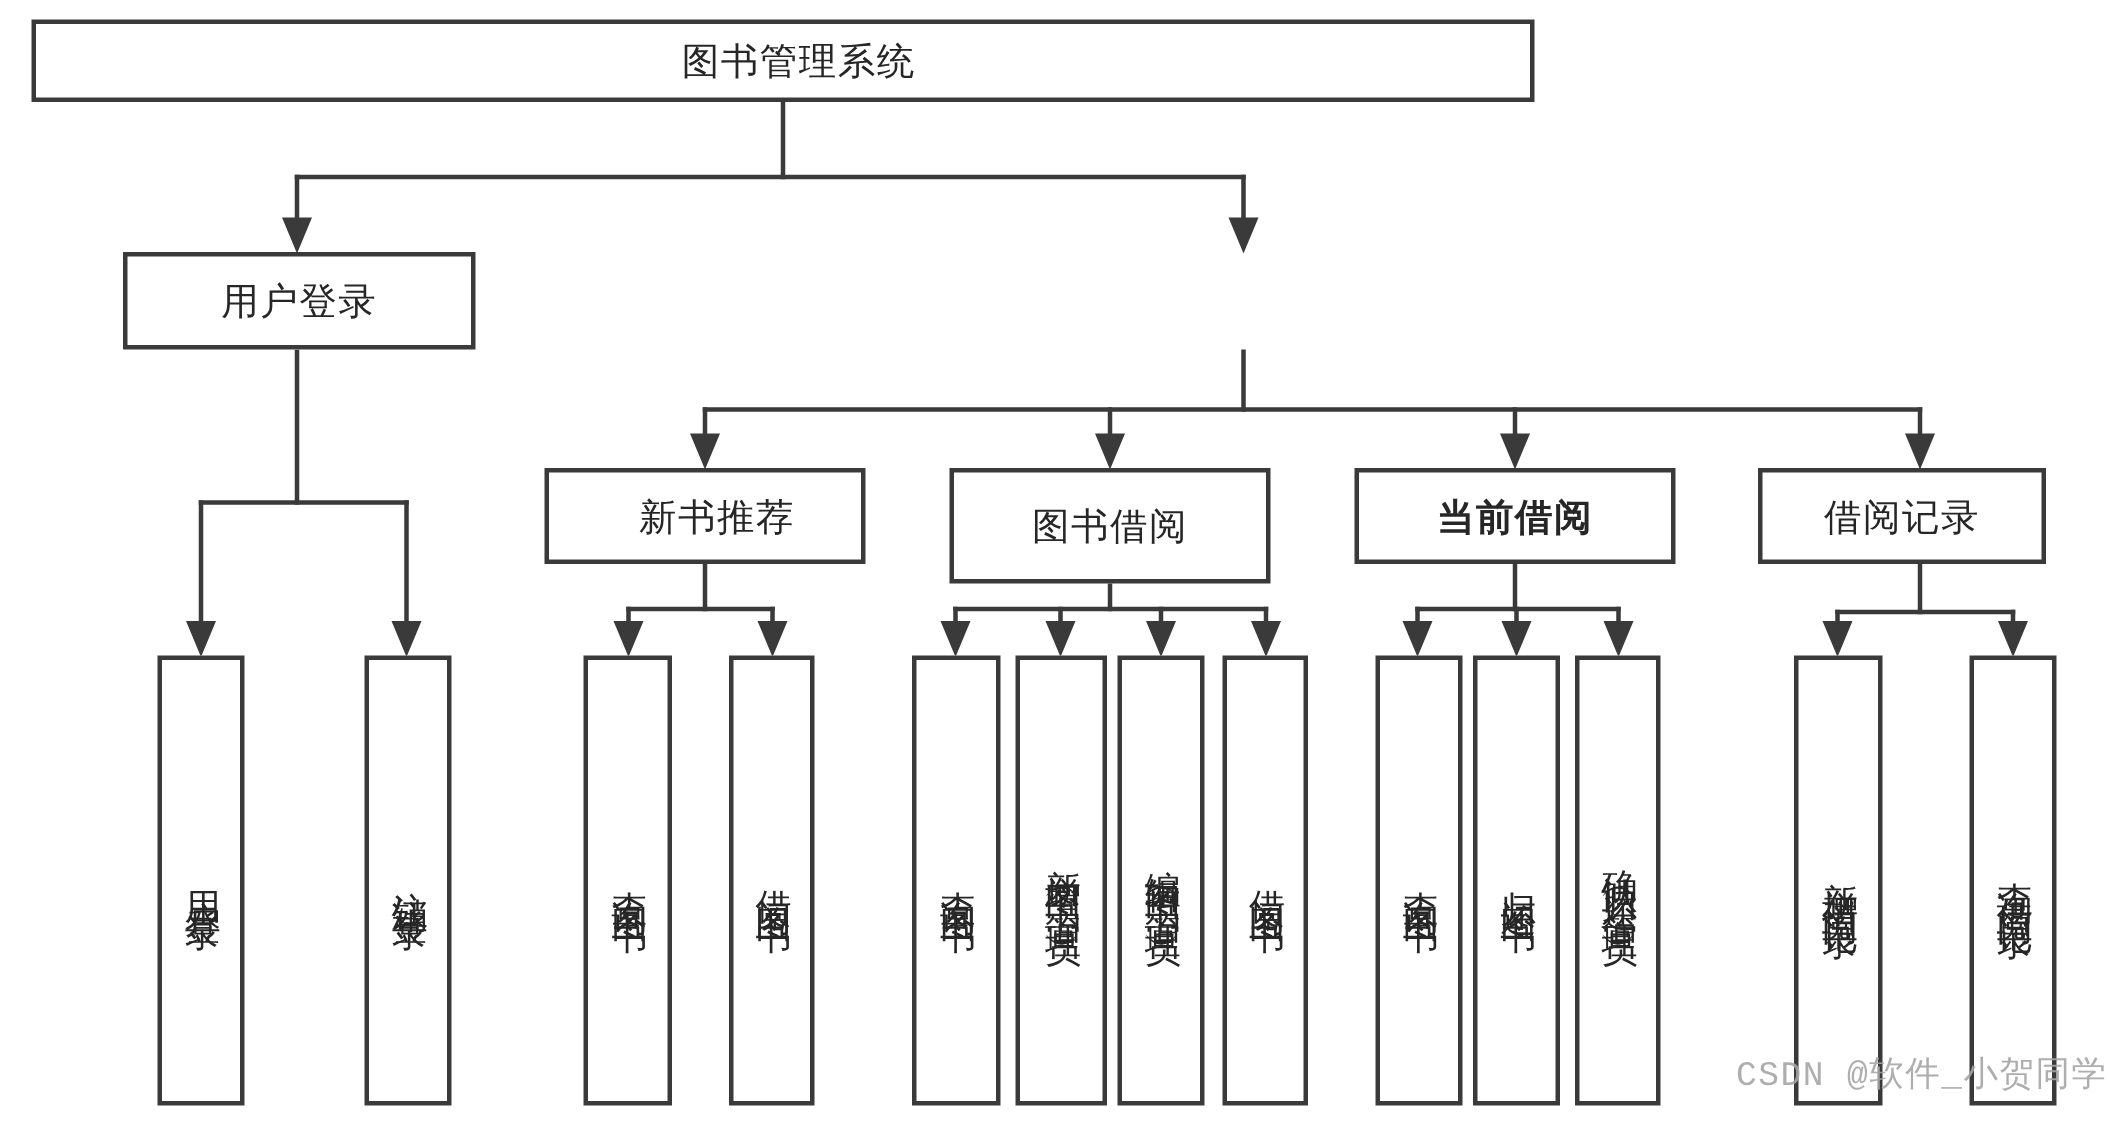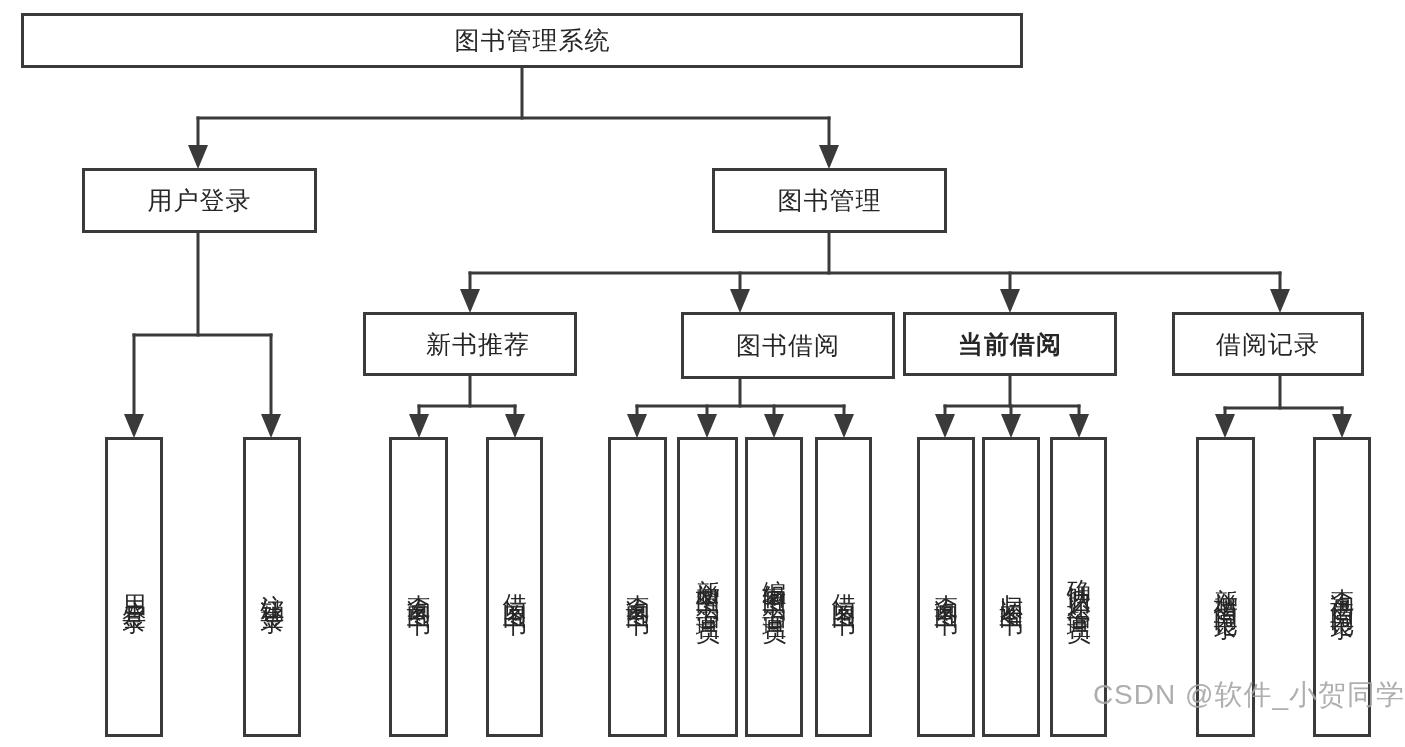--- a/index.html
+++ b/index.html
@@ -47,32 +47,33 @@
     text-orientation: mixed;
     font-size: 24px;
     letter-spacing: 6px;
     line-height: 1.1;
     color: #262626;
     white-space: nowrap;
   }
   #watermark {
     position: absolute;
     right: 0px;
-    top: 676px;
-    font-size: 28px;
+    top: 700px;
+    font-size: 23px;
     color: rgba(165,165,165,0.9);
     letter-spacing: 1px;
     z-index: 3;
     white-space: nowrap;
+    font-family: Liberation Mono, monospace;
   }
   .box-root   { left: 21px;   top: 13px;  width: 1002px; height: 55px; padding-left: 21px; }
   .box-l2a    { left: 82px;   top: 168px; width: 235px;  height: 65px; }
   .box-l2b    { left: 712px;  top: 168px; width: 235px;  height: 65px; }
   .box-l3-0   { left: 363px;  top: 312px; width: 214px;  height: 64px; padding-left: 16px; }
-  .box-l3-1   { left: 633px;  top: 312px; width: 214px;  height: 67px; margin-left: 48px; }
+  .box-l3-1   { left: 633px;  top: 312px; width: 214px;  height: 77px; }
   .box-l3-2   { left: 903px;  top: 312px; width: 214px;  height: 64px; font-weight: bold; }
   .box-l3-3   { left: 1172px; top: 312px; width: 192px;  height: 64px; }
   .leaf-a1 { left: 105px;  width: 58px; }
   .leaf-a2 { left: 243px;  width: 58px; }
   .leaf-b1 { left: 389px;  width: 59px; }
   .leaf-b2 { left: 486px;  width: 57px; }
   .leaf-c1 { left: 608px;  width: 59px; }
   .leaf-c2 { left: 677px;  width: 61px; }
   .leaf-c3 { left: 745px;  width: 58px; }
   .leaf-c4 { left: 815px;  width: 57px; }
@@ -156,23 +157,20 @@
     </g>
   </svg>
 
   <div class="hbox box-root">
     <span>图书管理系统</span>
   </div>
 
   <div class="hbox box-l2a">
     <span>用户登录</span>
   </div>
-  <div class="hbox box-l2b">
-    <span>图书管理</span>
-  </div>
 
   <div class="hbox box-l3-0">
     <span>新书推荐</span>
   </div>
   <div class="hbox box-l3-1">
     <span>图书借阅</span>
   </div>
   <div class="hbox box-l3-2">
     <span>当前借阅</span>
   </div>

